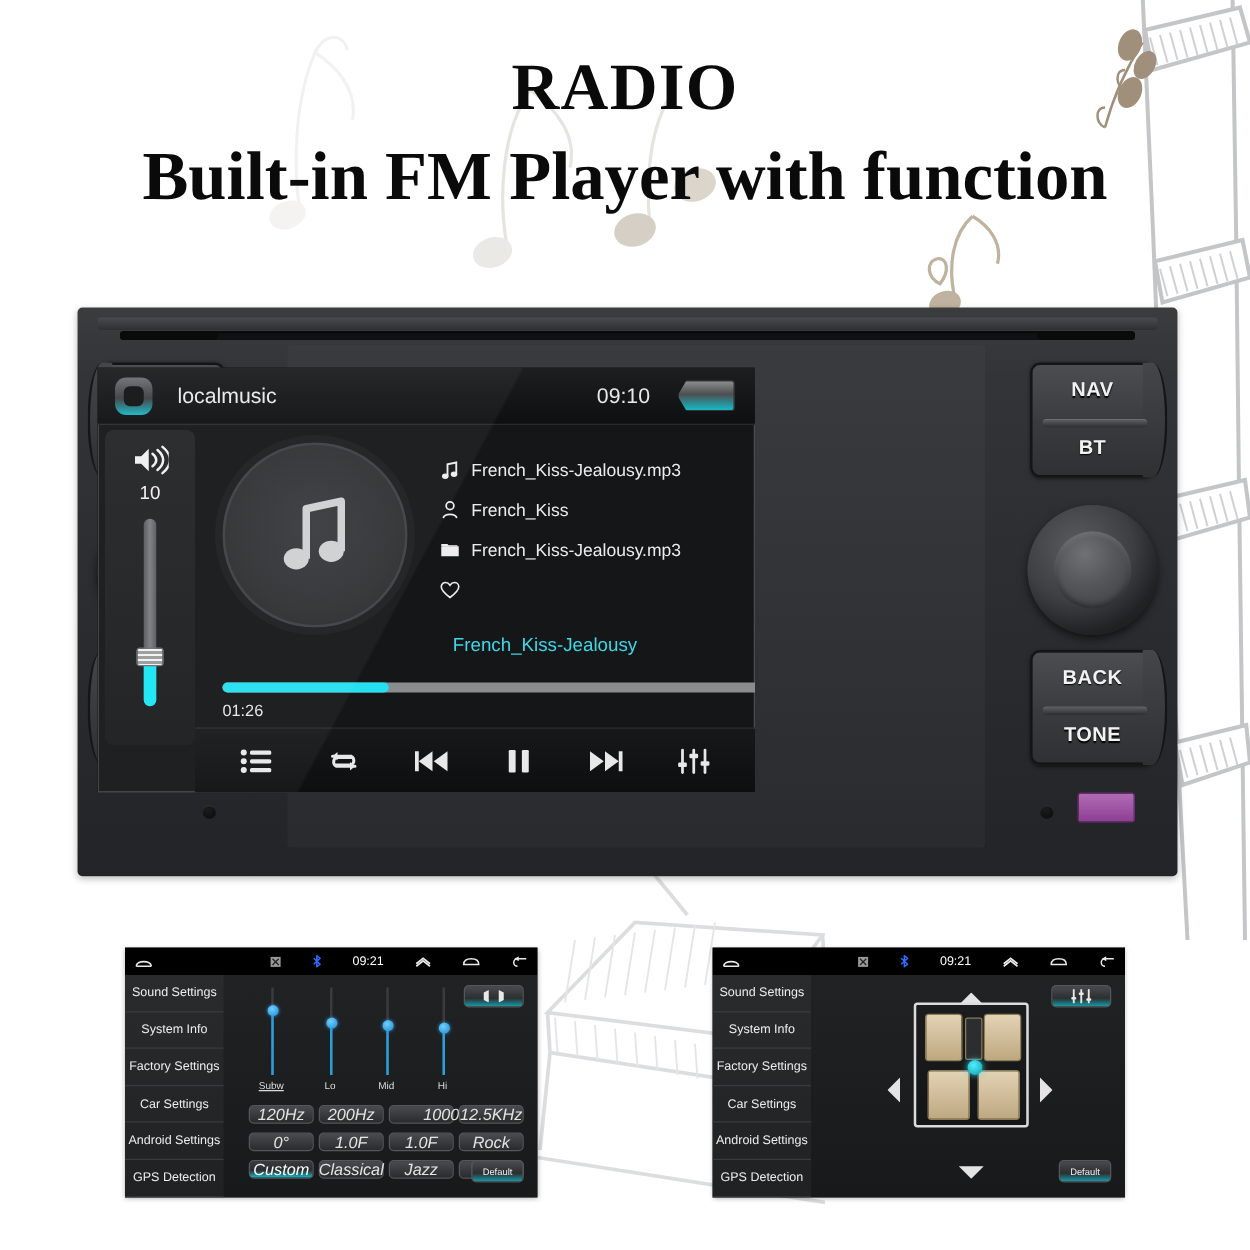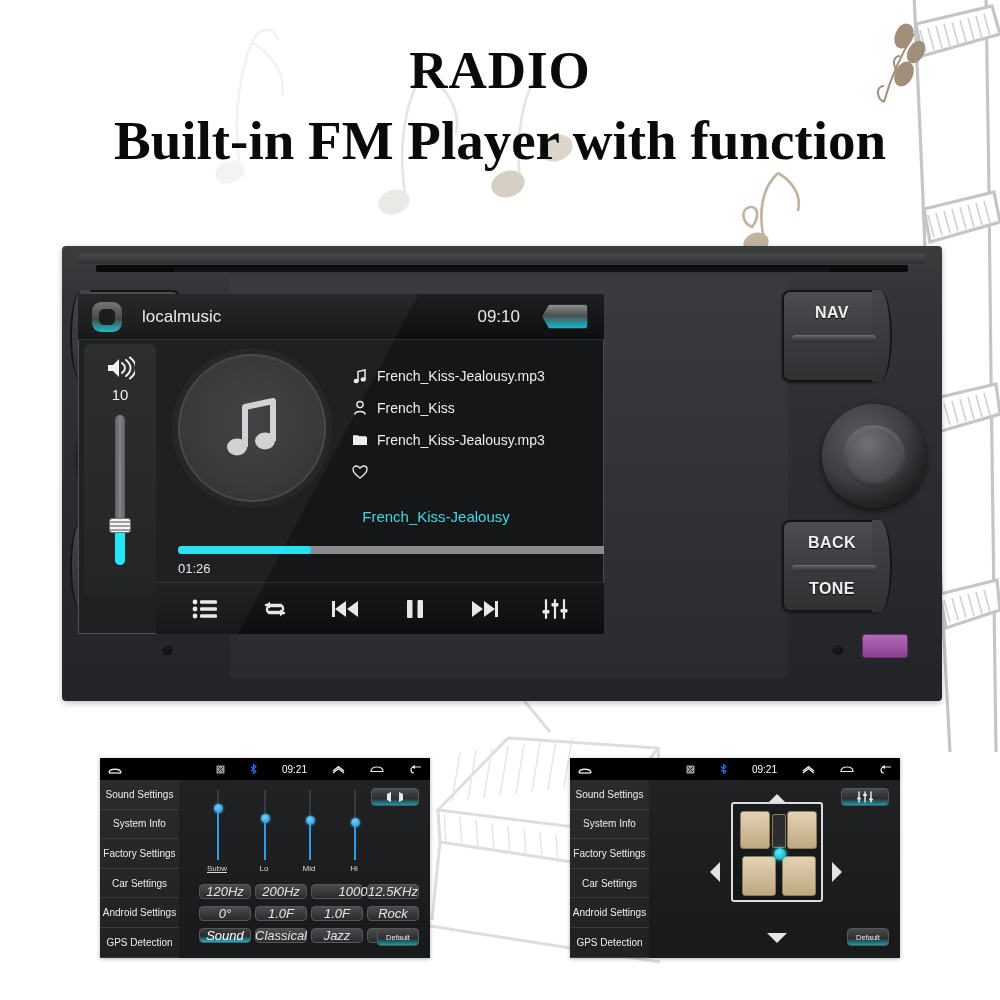--- a/index.html
+++ b/index.html
@@ -74,21 +74,21 @@
     color: #f2f2f2; font-size: 16px; font-weight: bold; letter-spacing: .4px;
     text-shadow: 0 1px 1px #000;
     height: 42px; display:flex; align-items:center; justify-content:center; width:100%;
   }
   .rocker .groove {
     position: absolute; left: 8px; top: 43px; width: 84px; height: 7px;
     background: linear-gradient(180deg,#5b5c5f,#2c2d2f);
     border-radius: 4px; border-top: 1px solid #6b6c6f;
   }
   .rocker.left  { left: 18px; }
-  .rocker.right { left: 720px; }
+  .rocker.right { left: 762px; }
   .rocker.up    { top: 44px; }
   .rocker.down  { top: 274px; }
   .rocker.left::before {
     content:""; position:absolute; left:-12px; top:-2px; width:18px; height:92px;
     border-left:2px solid #141517; border-radius:60% 0 0 60%/50% 0 0 50%;
     background: linear-gradient(180deg,#45464a,#2f3032);
   }
   .rocker.right::before {
     content:""; position:absolute; right:-12px; top:-2px; width:18px; height:92px;
     border-right:2px solid #141517; border-radius:0 60% 60% 0/0 50% 50% 0;
@@ -367,20 +367,21 @@
     <div class="knob left"></div>
     <div class="rocker left down">
       <div class="lbl">MUTE</div>
       <div class="groove"></div>
       <div class="lbl">MEDIA</div>
     </div>
 
     <div class="rocker right up">
       <div class="lbl">NAV</div>
       <div class="groove"></div>
+      <div class="lbl">BT</div>
     </div>
     <div class="knob right"></div>
     <div class="rocker right down">
       <div class="lbl">BACK</div>
       <div class="groove"></div>
       <div class="lbl">TONE</div>
     </div>
 
     <div class="tiny-hole l"></div>
     <div class="tiny-hole r"></div>
@@ -605,21 +606,21 @@
         <div class="eqbtn" style="left:20px;  top:104px;">120Hz</div>
         <div class="eqbtn" style="left:76px;  top:104px;">200Hz</div>
         <div class="eqbtn" style="left:132px; top:104px;padding-left:48px;">1000Hz</div>
         <div class="eqbtn" style="left:188px; top:104px;">12.5KHz</div>
 
         <div class="eqbtn" style="left:20px;  top:126px;">0°</div>
         <div class="eqbtn" style="left:76px;  top:126px;">1.0F</div>
         <div class="eqbtn" style="left:132px; top:126px;">1.0F</div>
         <div class="eqbtn" style="left:188px; top:126px;">Rock</div>
 
-        <div class="eqbtn active" style="left:20px;  top:148px;">Sound</div>
+        <div class="eqbtn active" style="left:20px;  top:148px;">Custom</div>
         <div class="eqbtn" style="left:76px;  top:148px;">Classical</div>
         <div class="eqbtn" style="left:132px; top:148px;">Jazz</div>
         <div class="eqbtn" style="left:188px; top:148px;">Pop</div>
 
         <div class="corner-btn" style="left:198px; top:148px;">Default</div>
       </div>
     </div>
   </div>
 
   <div class="shot car">

